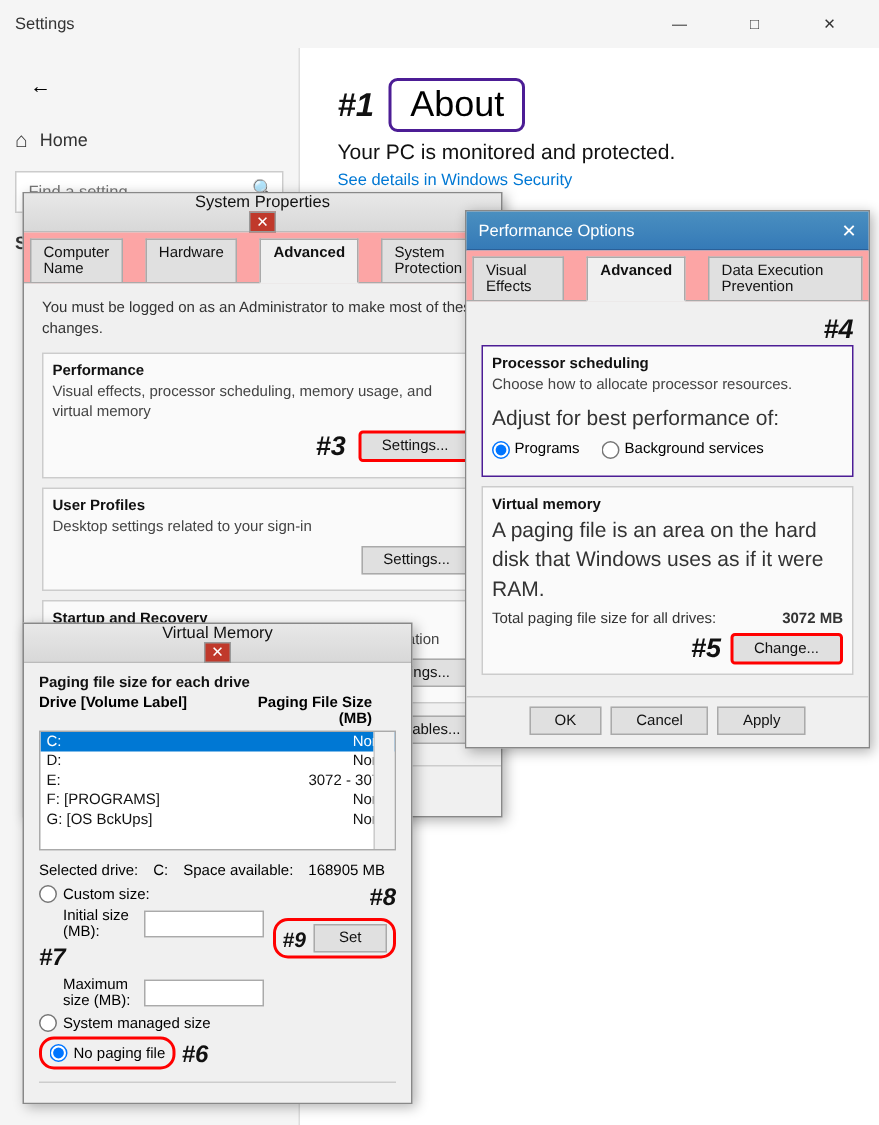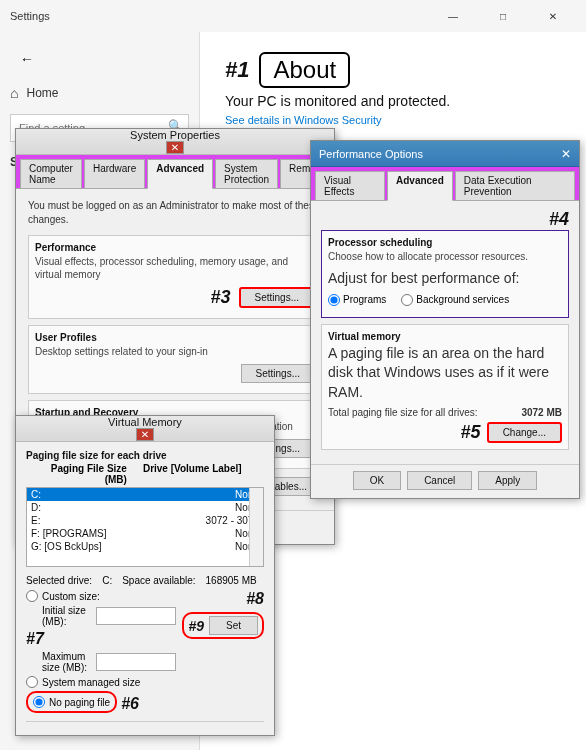--- a/index.html
+++ b/index.html
@@ -187,24 +187,24 @@
       display: flex;
       align-items: center;
       justify-content: center;
       font-size: 10px;
       cursor: pointer;
       border: 1px solid #999;
     }
 
     .dialog-tabs {
       display: flex;
-      background: #d946ef;
+      background: #fca5a5;
       border-bottom: 1px solid #aaa;
       padding: 4px 4px 0;
-      gap: 2px;
+      gap: 15px;
     }
 
     .dialog-tab {
       padding: 3px 8px;
       font-size: 10px;
       background: #e0e0e0;
       border: 1px solid #aaa;
       border-bottom: none;
       cursor: pointer;
       color: #111;
@@ -472,21 +472,21 @@
         <input type="text" style="width: 100%; height: 28px; border: 1px solid rgb(204, 204, 204); padding: 0px 8px; font-size: 11px;" placeholder="Find a setting">
         <span style="position:absolute;right:6px;top:5px;font-size:12px;">🔍</span>
       </div>
       <div class="settings-system-label">System</div>
     </div>
 
     <div class="settings-main">
 
       <div class="about-header-row">
         <span class="step-num">#1</span>
-        <div style="border:2px solid #000000;border-radius:6px;padding:2px 12px;display:inline-block;">
+        <div style="border:2px solid #4c1d95;border-radius:6px;padding:2px 12px;display:inline-block;">
           <span style="font-size:24px;font-weight:400;">About</span>
         </div>
       </div>
 
       <div class="about-protected" style="margin-bottom:5px;font-size:14px;">Your PC is monitored and protected.</div>
       <div class="about-security-link" style="margin-bottom:15px;font-size:11px;color:#0078d4;">See details in Windows Security</div>
 
       <hr class="separator">
 
       <div style="font-size:10px;color:#444;margin-bottom:3px;">
@@ -637,22 +637,22 @@
   <div class="dialog-titlebar">
     <span>Virtual Memory</span>
     <div class="dialog-close">✕</div>
   </div>
 
   <div class="dialog-content" style="padding:8px 10px;">
 
     <div class="dialog-section-title">Paging file size for each drive</div>
 
     <div style="display:flex;font-size:10px;font-weight:600;margin-bottom:2px;">
+      <span style="flex:1.2;">Drive [Volume Label]</span>
       <span style="flex:1;text-align:right;padding-right:16px;">Paging File Size (MB)</span>
-      <span style="flex:1.2;">Drive [Volume Label]</span>
     </div>
 
     <div class="vm-list">
       <div class="vm-list-row selected">
         <span class="vm-list-col1">C:</span>
         <span class="vm-list-col2">None</span>
       </div>
       <div class="vm-list-row">
         <span class="vm-list-col1">D:</span>
         <span class="vm-list-col2">None</span>

